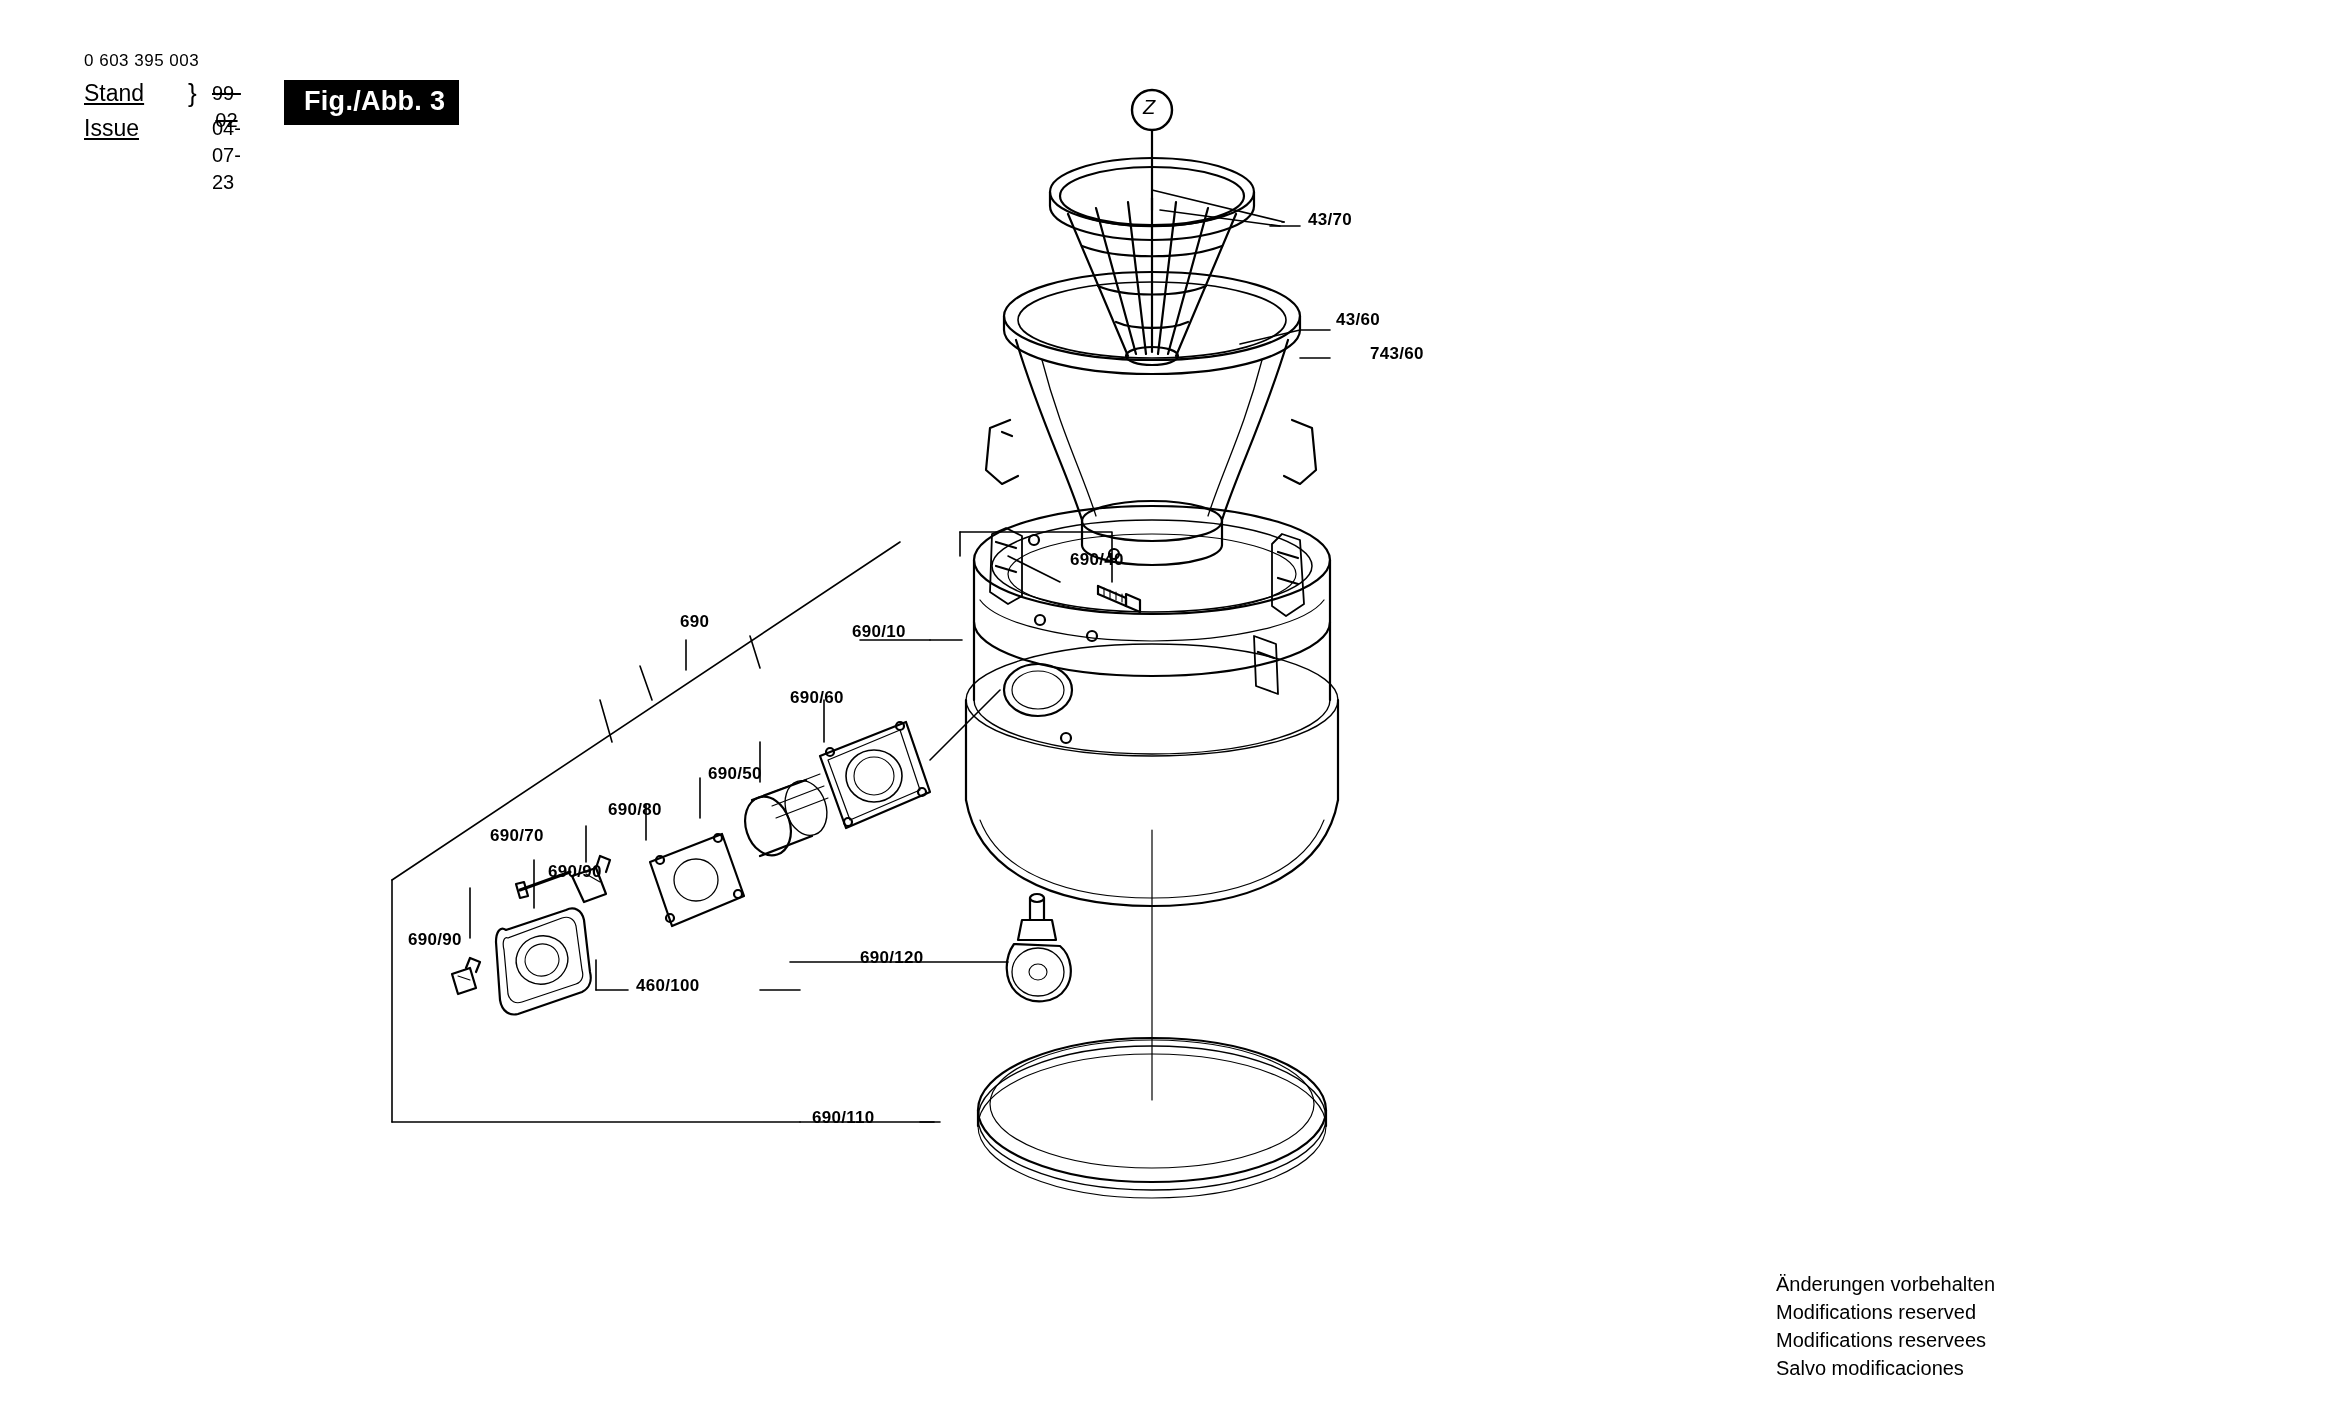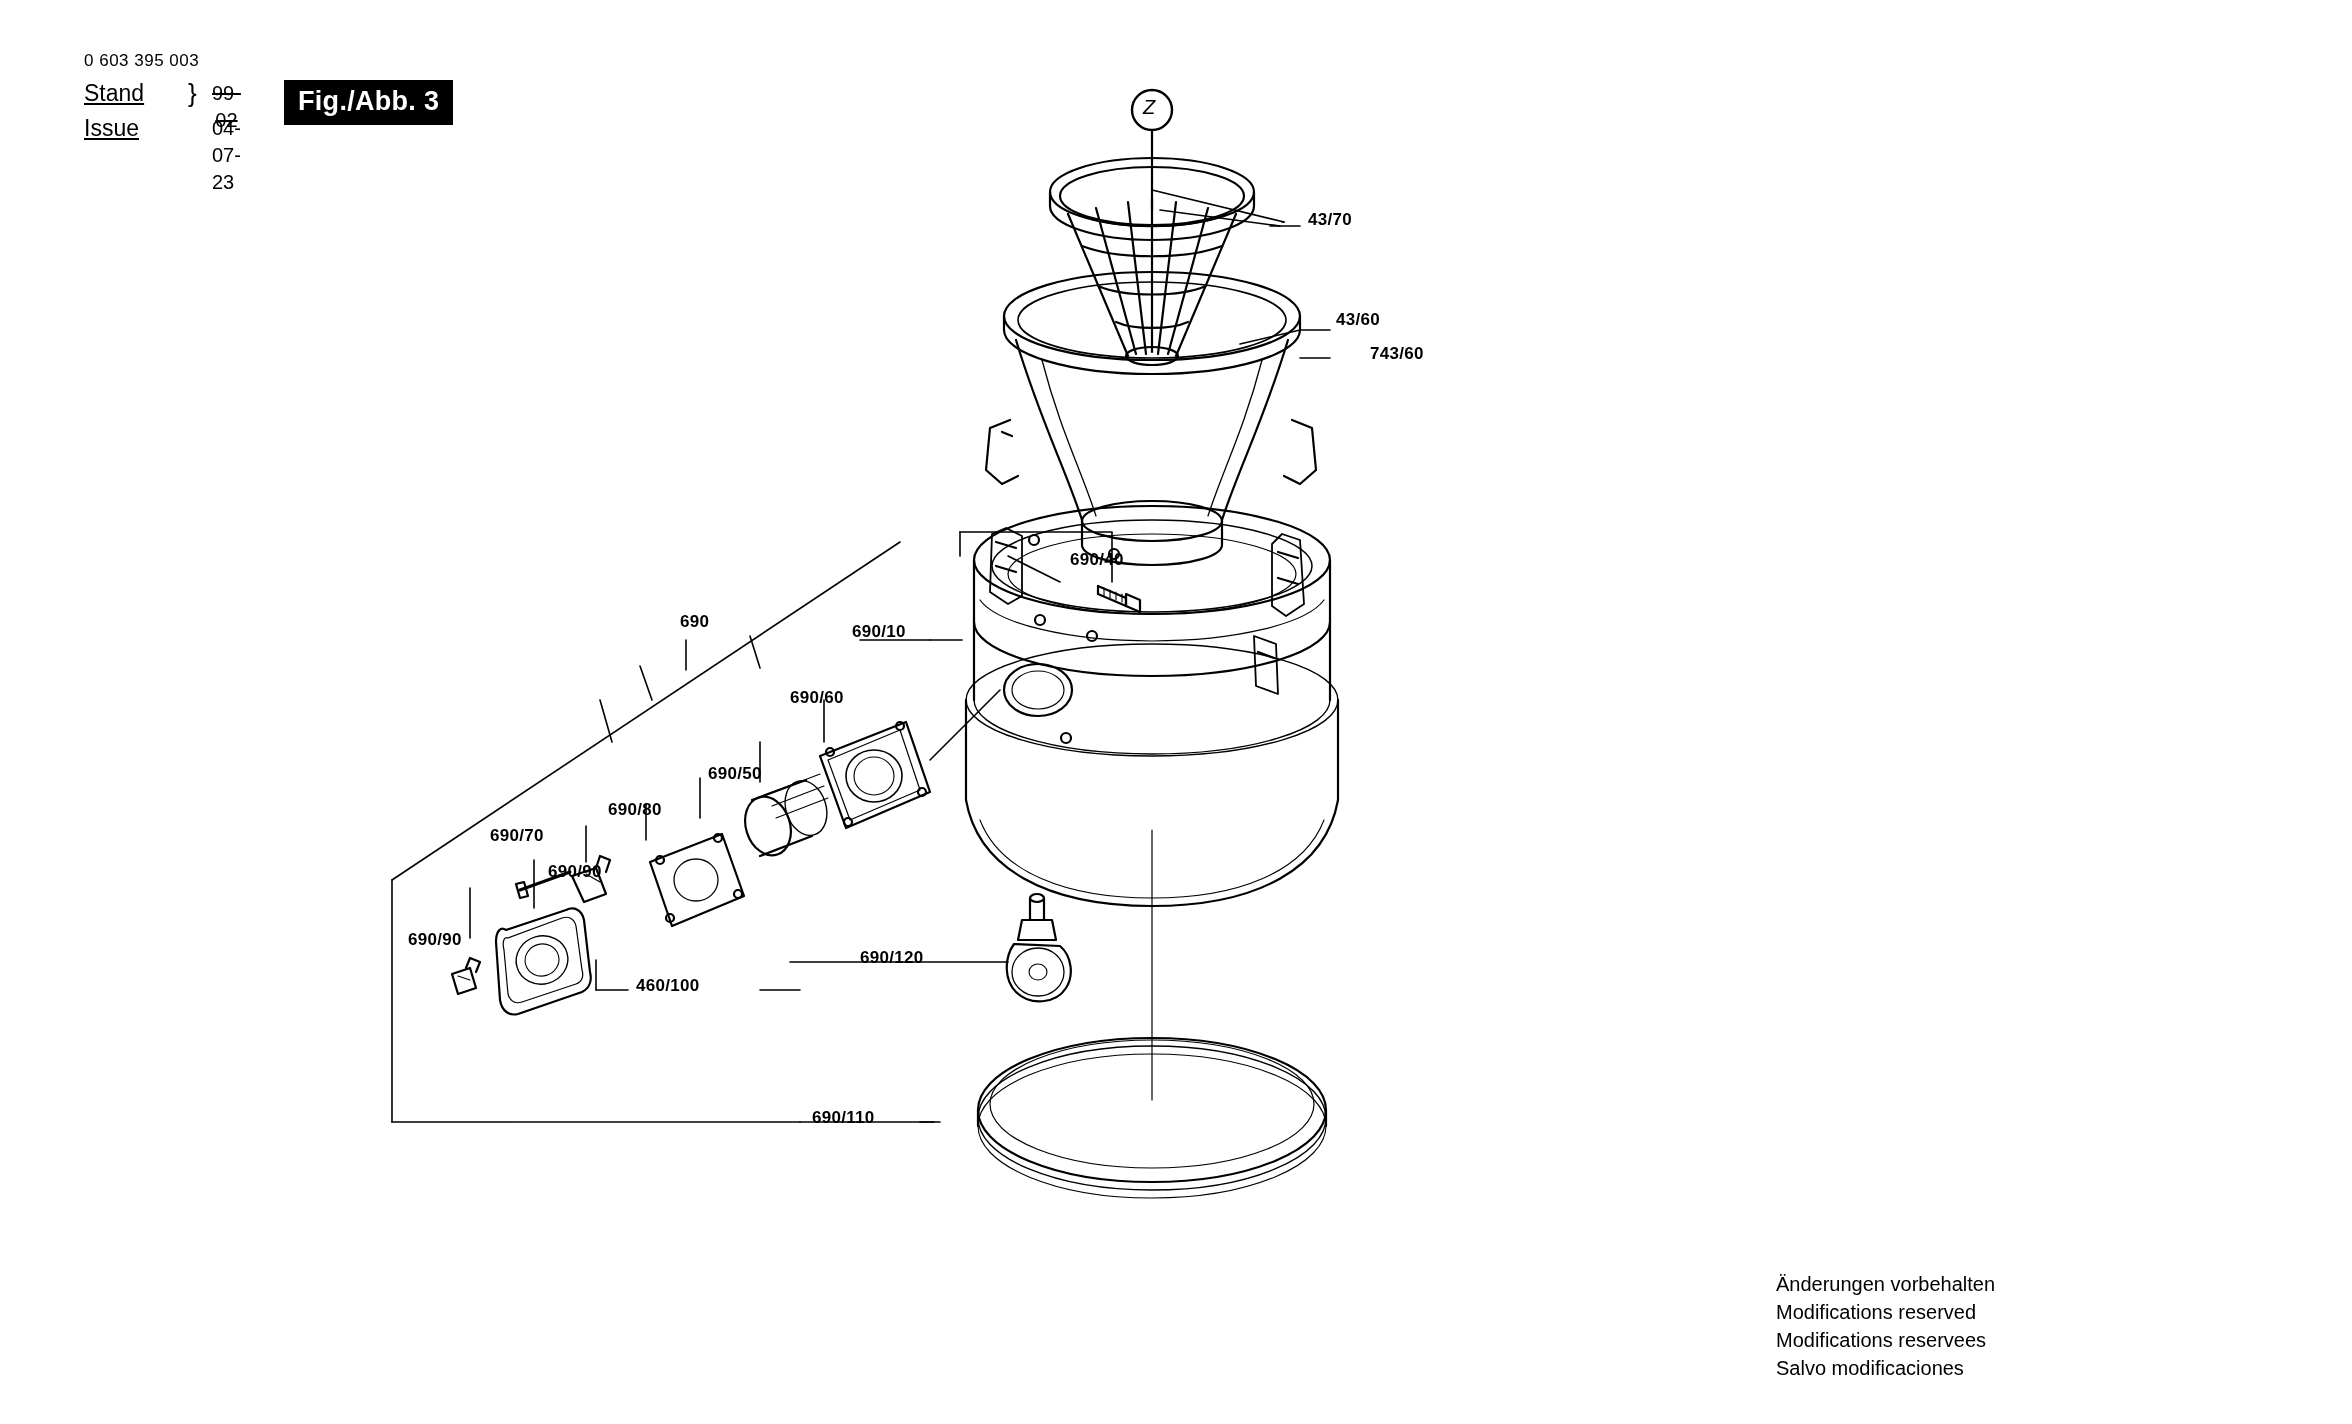--- a/index.html
+++ b/index.html
@@ -8,21 +8,21 @@
 
   
   .hdr{position:absolute;left:84px;top:48px;}
   .hdr .partno{font-size:17px;letter-spacing:.5px;line-height:26px;}
   .hdr .rowwrap{position:relative;margin-top:6px;}
   .hdr .lbl{font-size:23px;line-height:27px;text-decoration:underline;}
   .hdr .brace{position:absolute;left:104px;top:0;font-size:26px;line-height:27px;}
   .hdr .val{position:absolute;left:128px;font-size:20px;line-height:27px;}
   .hdr .strike{text-decoration:line-through;text-align:center;}
   .figbox{position:absolute;left:284px;top:80px;background:#000;color:#fff;
-          font-size:27px;font-weight:bold;padding:6px 14px 8px 14px;letter-spacing:.3px;}
+          font-size:27px;font-weight:bold;padding:6px 14px 8px 20px;letter-spacing:.3px;}
 
   
   .footer{position:absolute;left:1776px;top:1270px;font-size:20px;line-height:28px;}
 
   
   .lab{position:absolute;font-size:17px;font-weight:bold;white-space:nowrap;letter-spacing:.3px;}
 
   
   svg#art{position:absolute;left:0;top:0;width:2352px;height:1424px;}
 </style>

